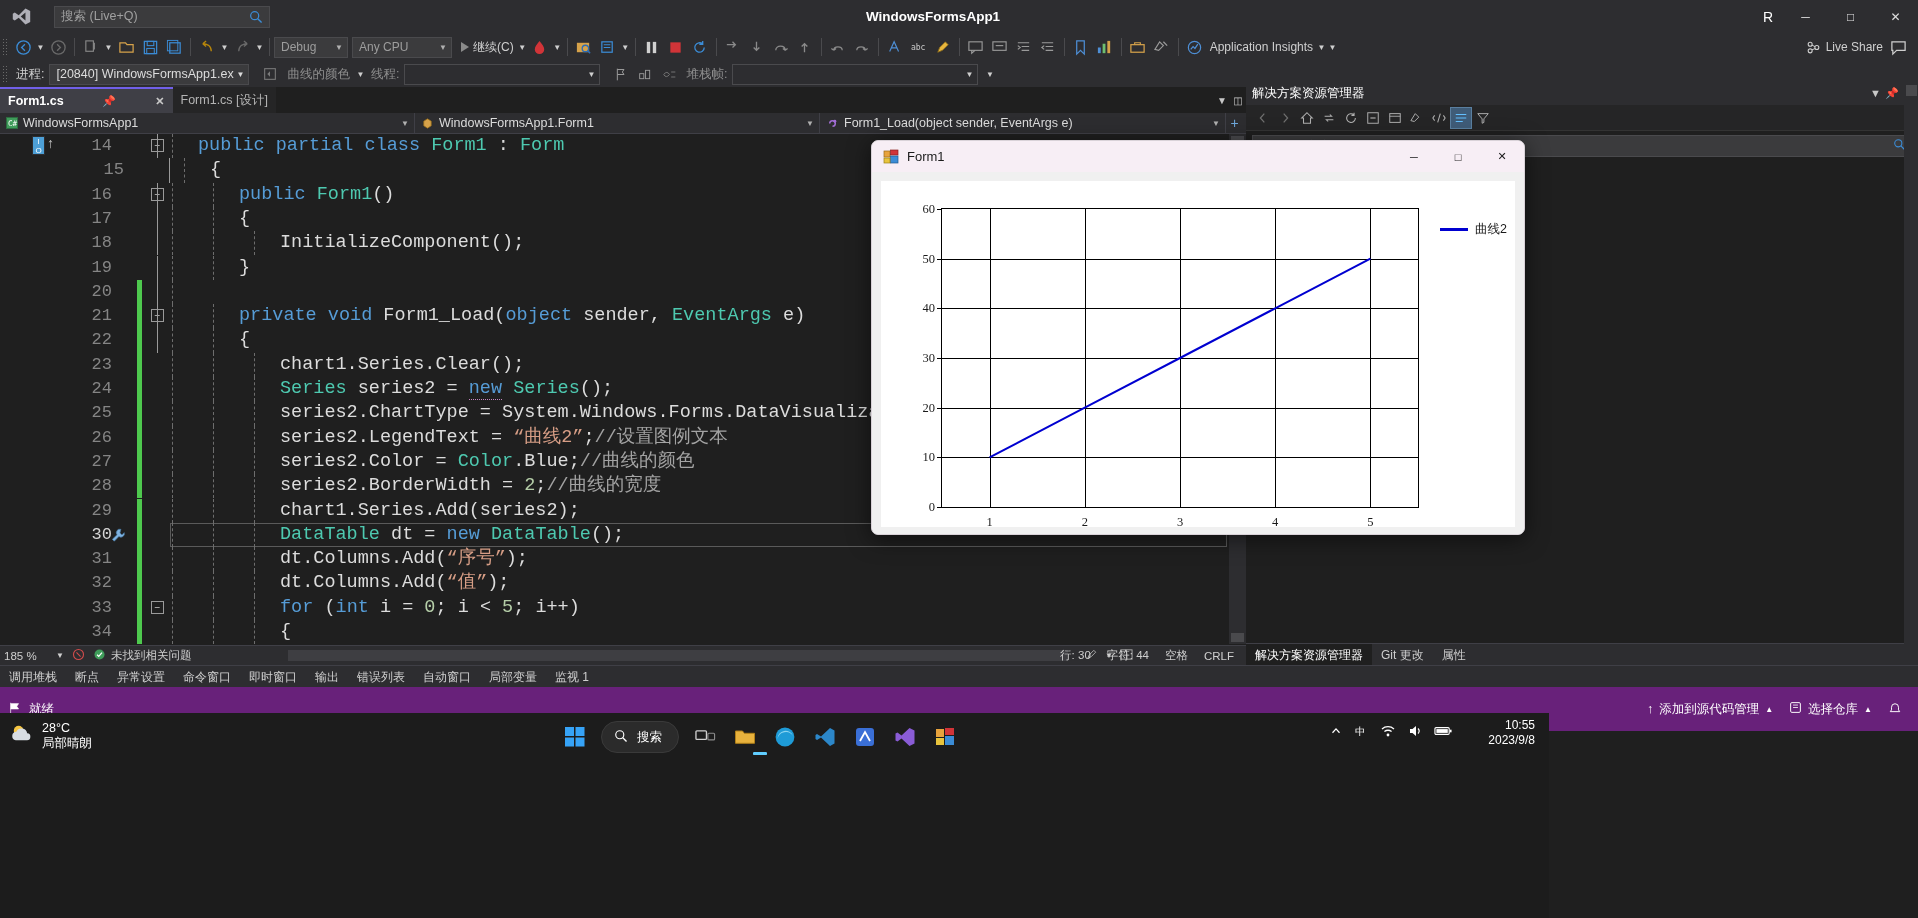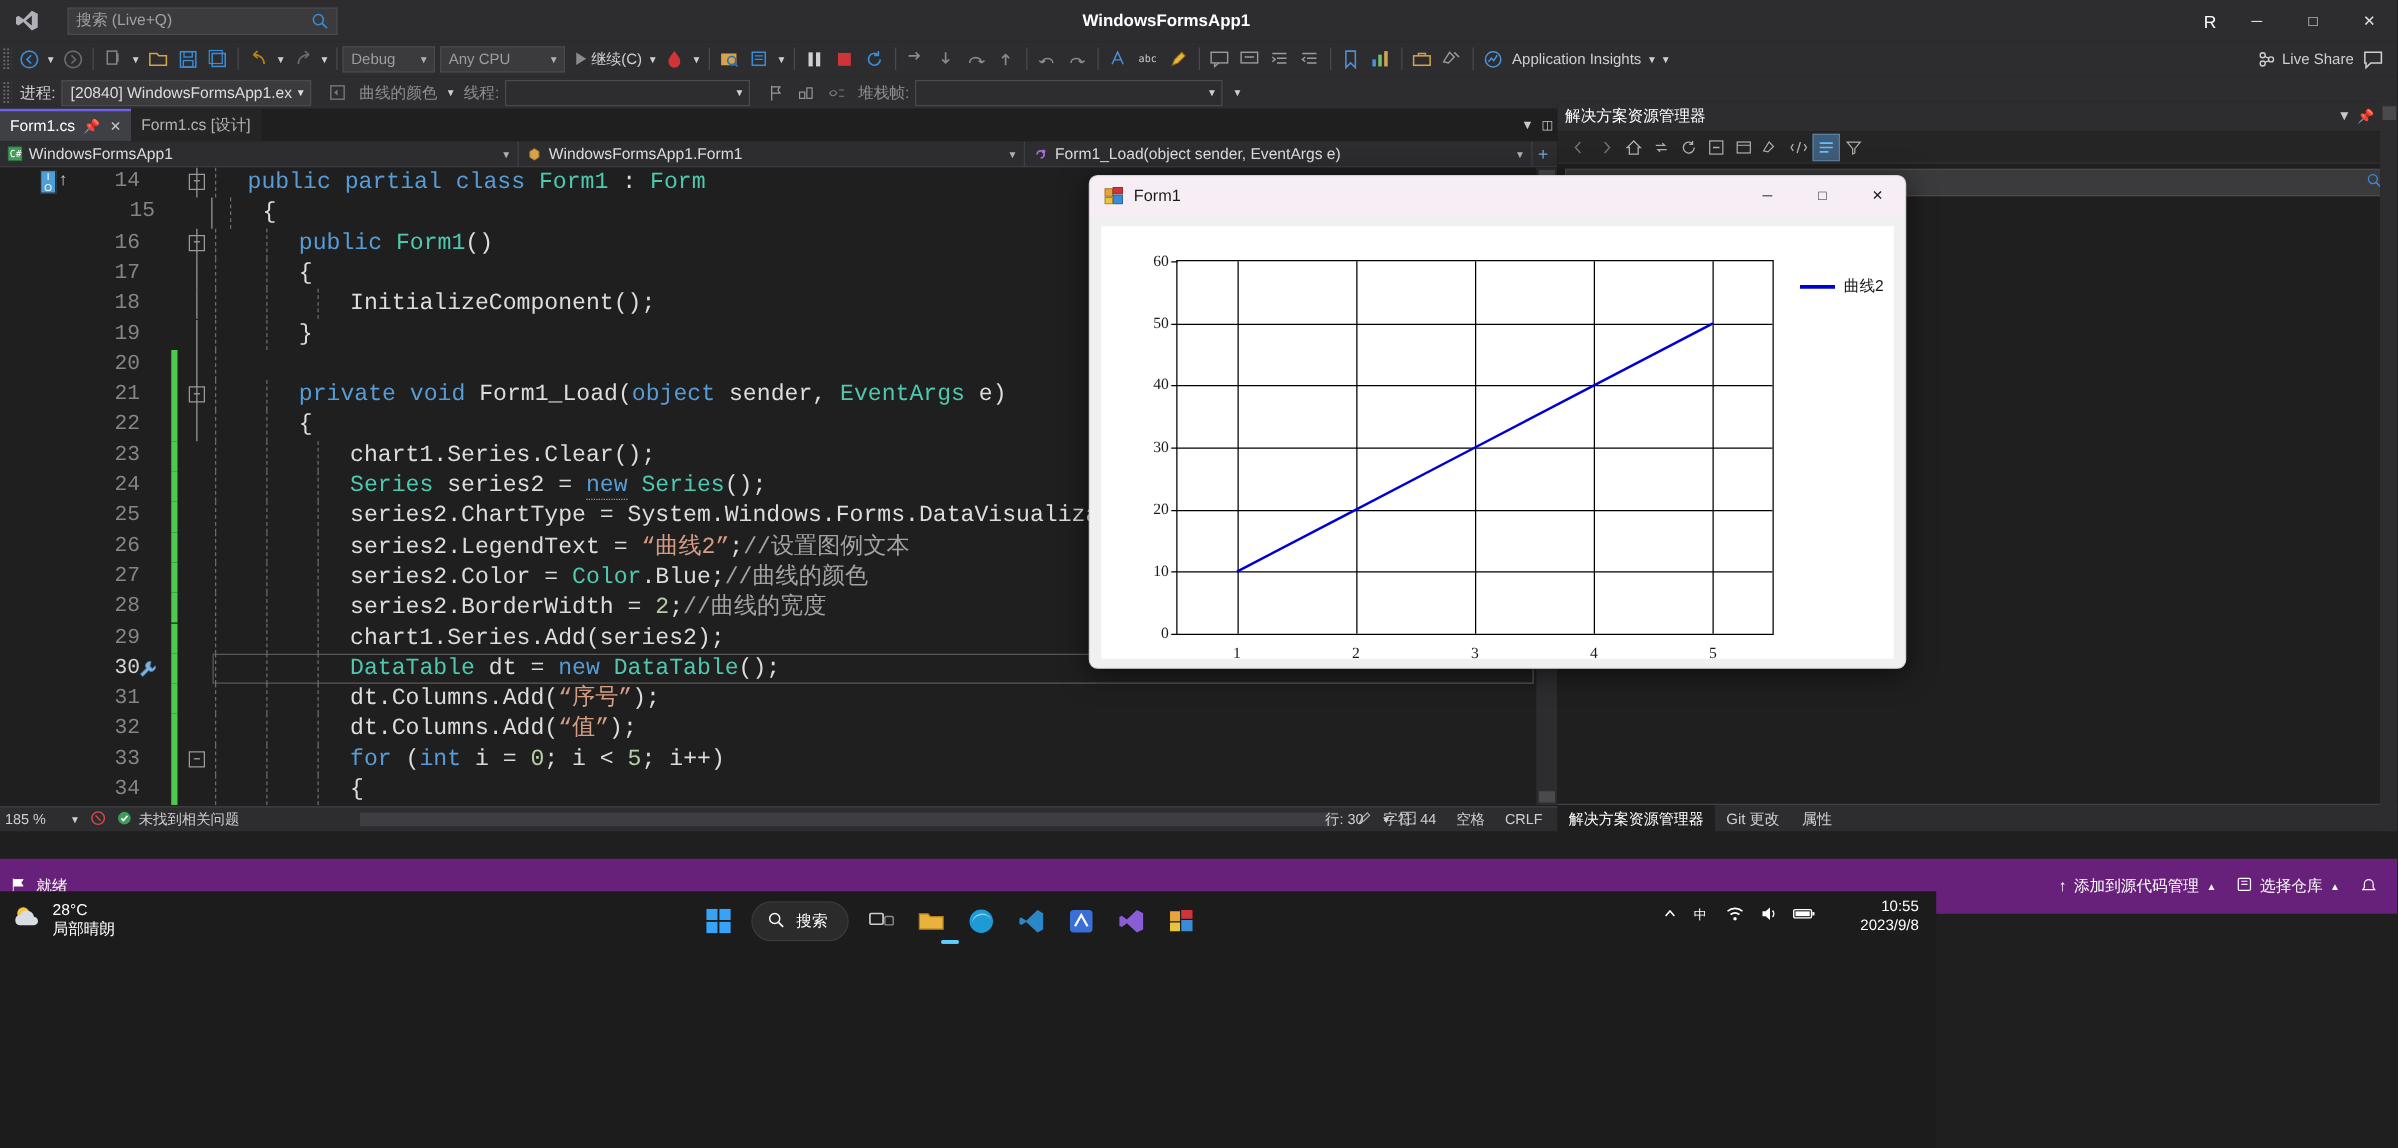--- a/index.html
+++ b/index.html
@@ -92,22 +92,23 @@
   
   .tabstrip {
     position: absolute; left: 0; top: 87px; width: 1246px; height: 26px;
     background: #1f1f1f; display: flex; align-items: flex-end;
   }
   .tab {
     height: 26px; display: flex; align-items: center; padding: 0 8px;
     font-size: 12.5px; color: #b4b4b4; background: #252526;
   }
   .tab.active {
-    background: #3f3f46; color: #ffffff; font-weight: normal;
+    background: #3f3f46; color: #ffffff; font-weight: bold;
     border-top: 2px solid #7160e8;
+    gap: 32px;
   }
   .tab .pin, .tab .cls { margin-left: 7px; color: #c8c8c8; font-size: 11px; }
   .tabstrip-right {
     position: absolute; right: 0; top: 0; height: 26px; display: flex; align-items: center;
     color: #c8c8c8; font-size: 10px;
   }
   .tabstrip-right div { width: 16px; text-align: center; }
 
   
   .navbar {
@@ -884,20 +885,32 @@
             </svg>
           </div>
         <div class="legend">
           <span class="legend-swatch" style="border-top-color: rgb(0, 0, 208);"></span>
           <span class="legend-label">曲线2</span>
         </div>
       </div>
     </div>
   </div>
 
+  <div class="botpanel">
+    <div class="bp-tab">调用堆栈</div>
+    <div class="bp-tab">断点</div>
+    <div class="bp-tab">异常设置</div>
+    <div class="bp-tab">命令窗口</div>
+    <div class="bp-tab">即时窗口</div>
+    <div class="bp-tab">输出</div>
+    <div class="bp-tab">错误列表</div>
+    <div class="bp-tab">自动窗口</div>
+    <div class="bp-tab">局部变量</div>
+    <div class="bp-tab">监视 1</div>
+  </div>
 
   <div class="statusbar">
     <div class="sb-left">
       <span style="margin-right:7px;">
         <svg width="14" height="14" viewBox="0 0 16 16">
             <path d="M3 2 v12 M3 3 h9 l-2 3 l2 3 H3" fill="#ffffff" stroke="#ffffff" stroke-width="0.8"></path>
           </svg>
       </span>
       <span>就绪</span>
     </div>

